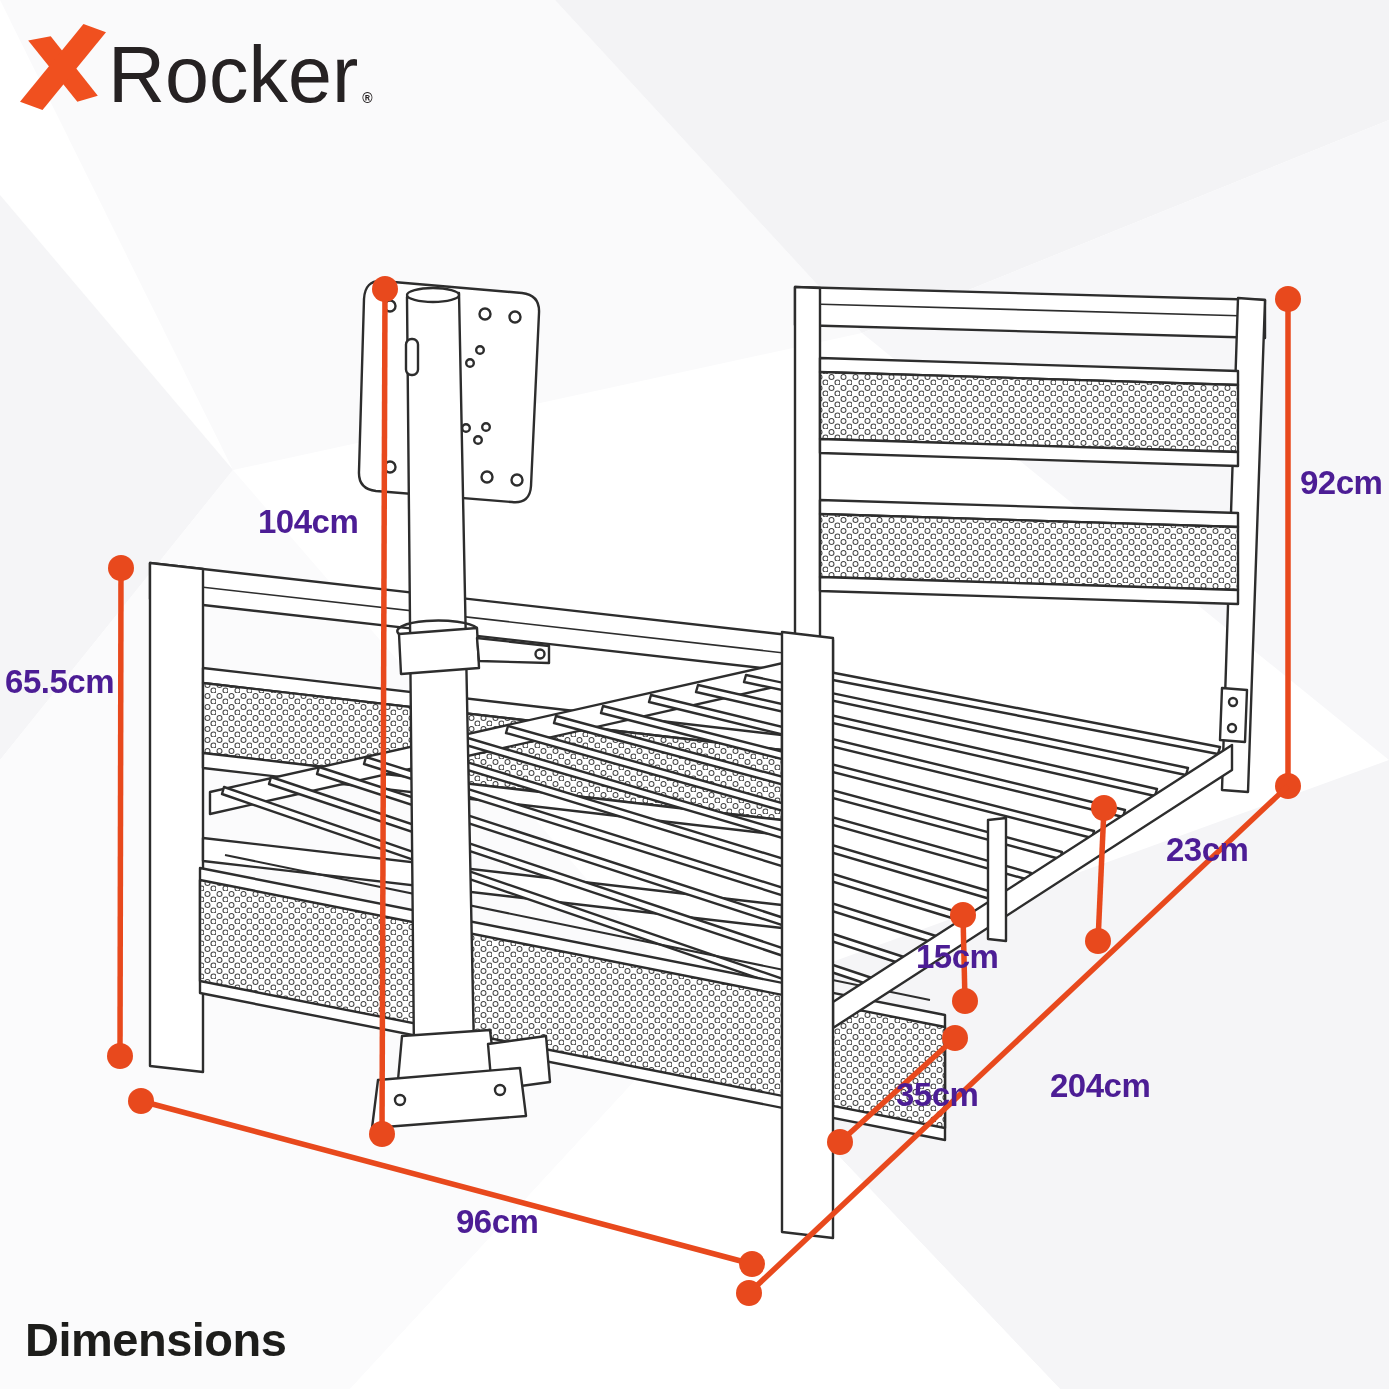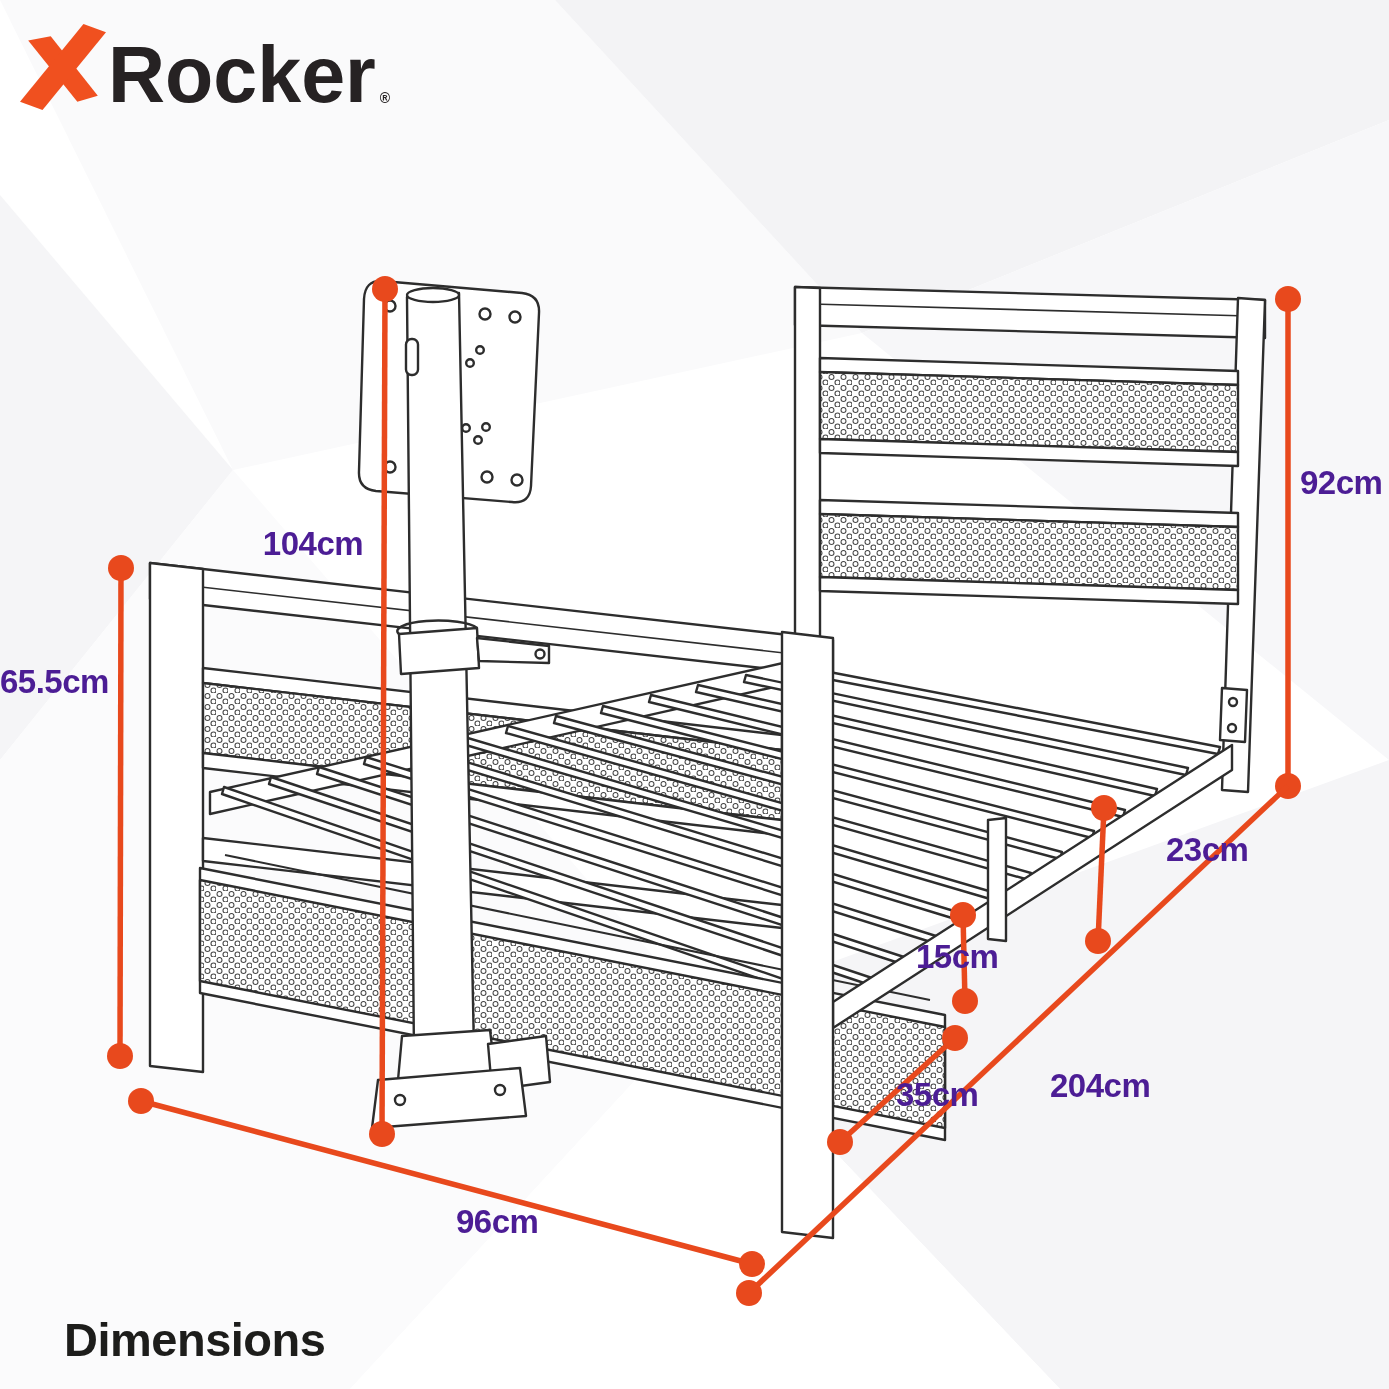--- a/index.html
+++ b/index.html
@@ -7,23 +7,23 @@
     position:relative;width:1389px;height:1389px;overflow:hidden;
     background:#ffffff;font-family:"Liberation Sans",sans-serif;
   }
   .scene{position:absolute;left:0;top:0;width:1389px;height:1389px;}
   .dim{
     position:absolute;font-weight:bold;font-size:33px;color:#4c1d95;
     line-height:1.05;white-space:nowrap;letter-spacing:-0.5px;
   }
   .logo{position:absolute;left:20px;top:24px;display:flex;align-items:flex-end;}
   .logo .xmark{width:86px;height:86px;flex:0 0 auto;}
-  .logo .brand{font-size:79px;font-weight:bold;color:#262223;line-height:0.90;letter-spacing:0px;margin-left:2px;}
+  .logo .brand{font-size:79px;font-weight:normal;color:#262223;line-height:0.90;letter-spacing:0px;margin-left:2px;}
   .logo .reg{font-size:14px;font-weight:bold;color:#262223;margin-left:4px;margin-bottom:5px;line-height:1;}
-  .title{position:absolute;left:25px;top:1312px;font-size:47px;font-weight:bold;color:#1d1d1b;letter-spacing:-0.5px;margin-left:39px;}
+  .title{position:absolute;left:25px;top:1312px;font-size:47px;font-weight:bold;color:#1d1d1b;letter-spacing:-0.5px;}
 </style>
 </head>
 <body>
 
 <div class="stage">
 
   <svg class="scene" viewBox="0 0 1389 1389" aria-hidden="true">
     <defs>
       <pattern id="mesh" width="12" height="11" patternUnits="userSpaceOnUse">
         <rect width="12" height="11" fill="#ffffff"></rect>
@@ -168,22 +168,22 @@
           <circle cx="965" cy="1001" r="13" stroke="none"></circle>
       </g>
       <g>
         <line x1="955" y1="1038" x2="840" y2="1142"></line>
         <circle cx="955" cy="1038" r="13" stroke="none"></circle>
           <circle cx="840" cy="1142" r="13" stroke="none"></circle>
       </g>
     </g>
   </svg>
 
-  <div class="dim" style="left:258px;top:505px;width:110px;text-align:center;margin-top:22px;">104cm</div>
-  <div class="dim" style="left:0px;top:665px;width:114px;text-align:left;">65.5cm</div>
+  <div class="dim" style="left:258px;top:505px;width:110px;text-align:left;">104cm</div>
+  <div class="dim" style="left:0px;top:665px;width:114px;text-align:right;">65.5cm</div>
   <div class="dim" style="left:1300px;top:466px;">92cm</div>
   <div class="dim" style="left:1166px;top:833px;">23cm</div>
   <div class="dim" style="left:916px;top:940px;">15cm</div>
   <div class="dim" style="left:896px;top:1078px;text-align:right;">35cm</div>
   <div class="dim" style="left:456px;top:1205px;">96cm</div>
   <div class="dim" style="left:1050px;top:1038px;margin-top:31px;">204cm</div>
 
   <div class="logo">
     <svg class="xmark" viewBox="0 0 84 84" aria-hidden="true">
       <polygon points="8,16 30,12 76,70 56,76" fill="#F0501F"></polygon>

